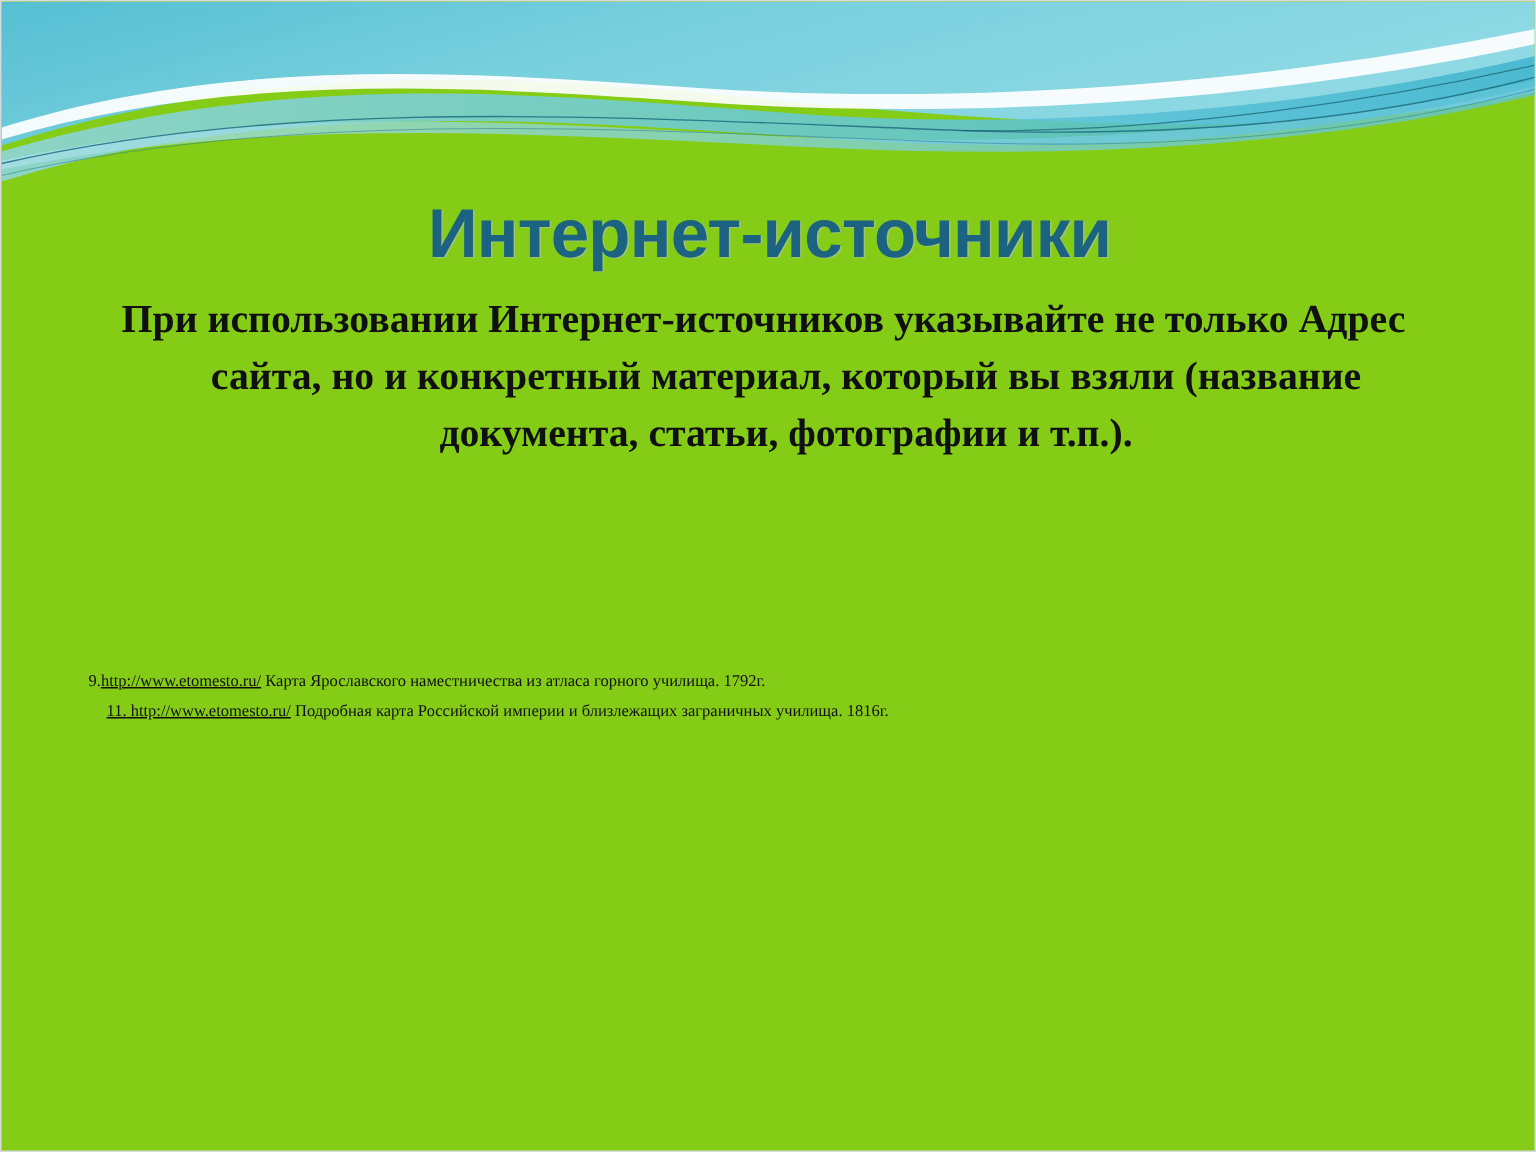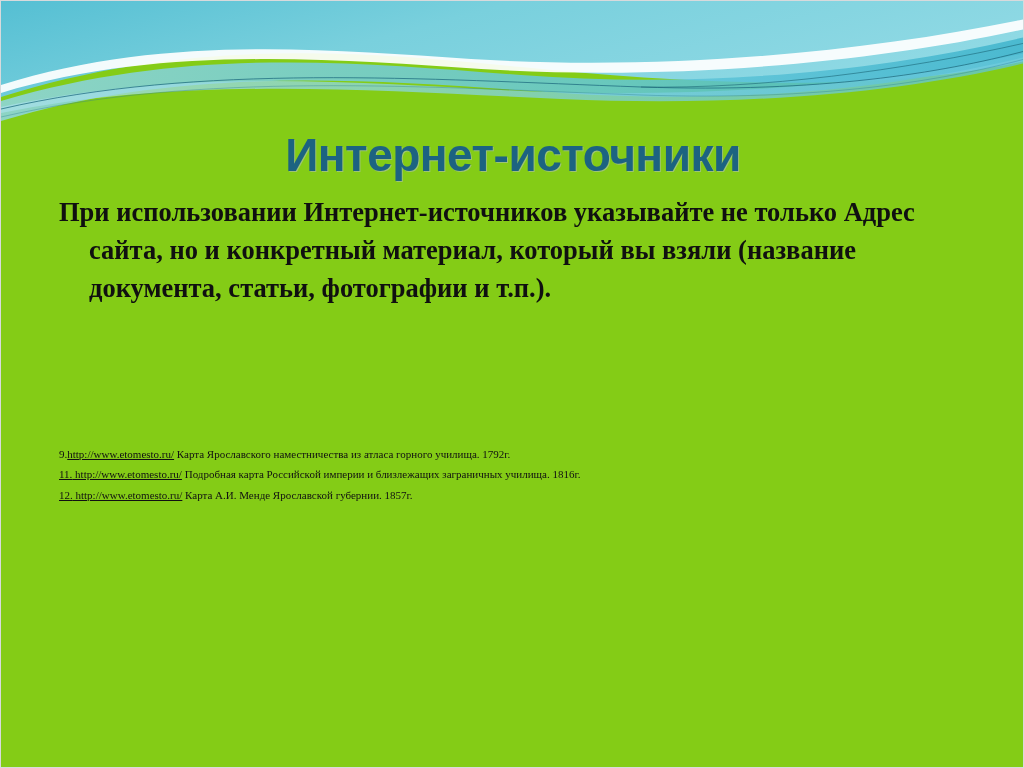--- a/index.html
+++ b/index.html
@@ -53,20 +53,21 @@
   }
   .para {
     font-family: "Liberation Serif", "DejaVu Serif", serif;
     font-weight: bold;
     font-size: 26.5px;
     line-height: 38px;
     color: #101010;
     padding-left: 30px;
     text-indent: -30px;
     margin: 0;
+    text-align: center;
   }
   #para-1 { top: 192px; }
   #para-2 { top: 340px; }
 
   
   .source-list {
     position: absolute;
     left: 58px;
     top: 443px;
     width: 920px;
@@ -75,21 +76,21 @@
     padding: 0;
   }
   .source-item {
     font-family: "Liberation Serif", "DejaVu Serif", serif;
     font-size: 11px;
     line-height: 20.4px;
     color: #111111;
     white-space: nowrap;
   }
   .src-num { }
-  .src-num.underlined { text-decoration: underline; }
+  .src-num.underlined { text-decoration: underline; margin-left: 12px; }
   .src-url {
     text-decoration: underline;
     color: #111111;
   }
   .src-desc { }
 </style>
 </head>
 <body>
 
 <div class="slide">
@@ -130,16 +131,15 @@
   <h1 class="slide-title">Интернет-источники</h1>
 
   <div class="body-block" id="para-1">
     <p class="para">При использовании Интернет-источников указывайте не только Адрес сайта, но и конкретный материал, который вы взяли (название документа, статьи, фотографии и т.п.).</p>
   </div>
 
 
   <ul class="source-list" id="source-list">
       <li class="source-item"><span class="src-num">9.</span><span class="src-url">http://www.etomesto.ru/</span><span class="src-desc"> Карта Ярославского наместничества из атласа горного училища. 1792г.</span></li>
       <li class="source-item"><span class="src-num underlined">11.</span><span class="src-url"> http://www.etomesto.ru/</span><span class="src-desc"> Подробная карта Российской империи и близлежащих заграничных училища. 1816г.</span></li>
-      <li class="source-item"><span class="src-num underlined">12.</span><span class="src-url"> http://www.etomesto.ru/</span><span class="src-desc">  Карта А.И. Менде Ярославской губернии. 1857г.</span></li>
     </ul>
 
 </div>
 
 </body></html>

